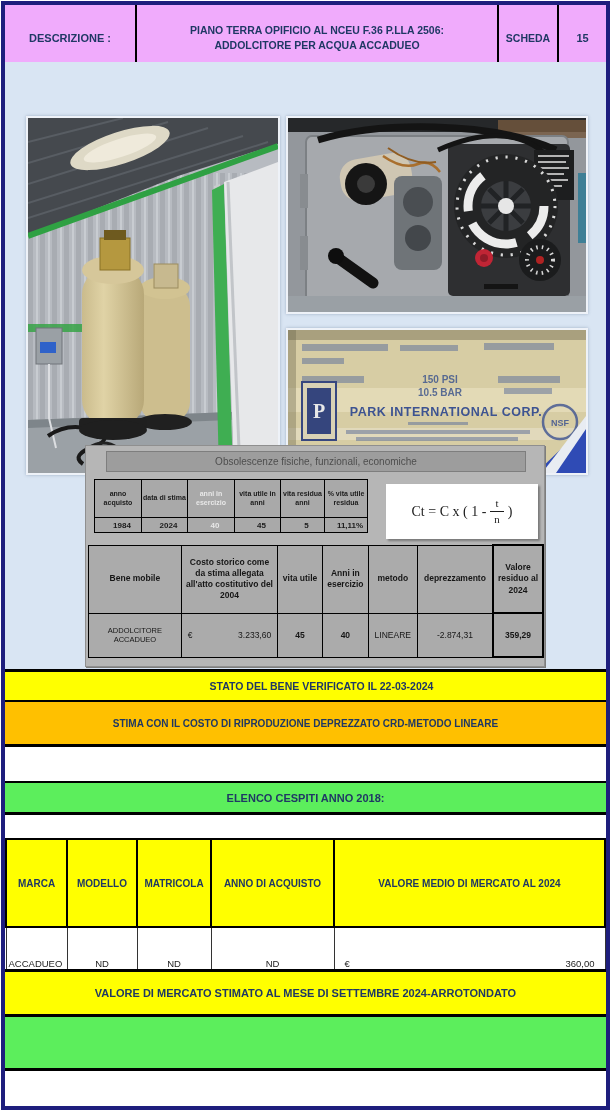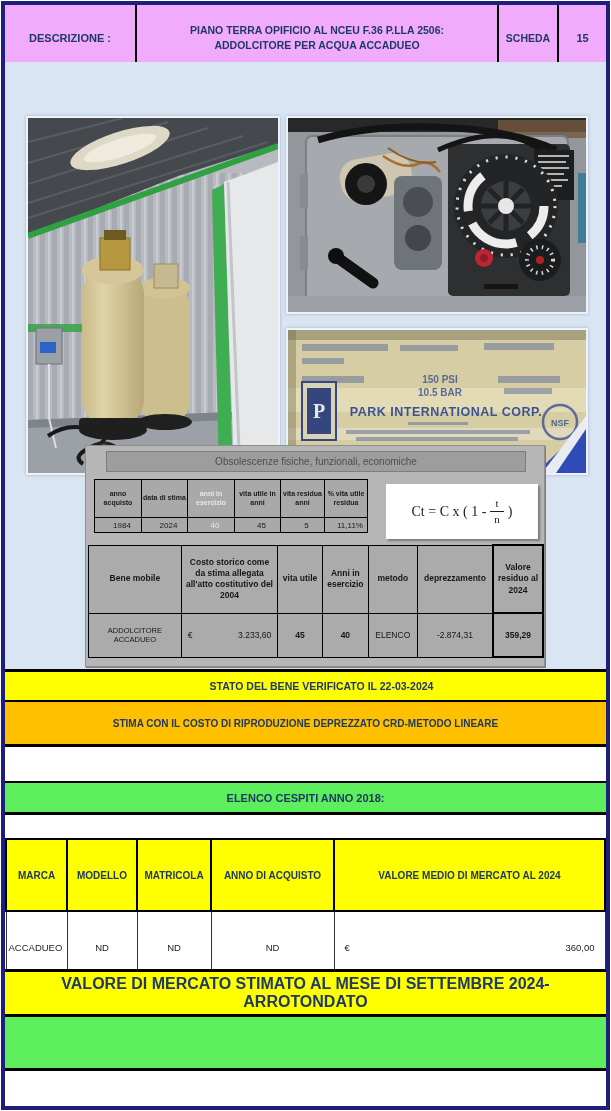--- a/index.html
+++ b/index.html
@@ -35,21 +35,21 @@
                 background:#B6B6B6; border:1px solid #8F8F8F; box-sizing:border-box;
                 box-shadow:1px 1px 0 #7d7d7d; }
   .obs-title { position:absolute; left:20px; top:5px; width:420px; height:21px;
                background:#9D9D9D; border:1px solid #7E7E7E; box-sizing:border-box;
                display:flex; align-items:center; justify-content:center;
                color:#4E4E4E; font-size:10px; font-weight:normal; }
   table.params { position:absolute; left:8px; top:33px; border-collapse:collapse; table-layout:fixed; }
   table.params th, table.params td { background:#A9A9A9; border:1px solid #000;
                text-align:center; vertical-align:middle; color:#1b1b1b; padding:0 1px; box-sizing:border-box; }
   table.params th { height:38px; font-size:7px; font-weight:bold; line-height:1.25; }
-  table.params td { height:15px; font-size:8px; font-weight:normal;padding-left:9px; }
+  table.params td { height:15px; font-size:8px; font-weight:bold;padding-left:9px; }
   th.light, td.light { color:#E8E8E8 !important; }
   .formula-box { position:absolute; left:300px; top:38px; width:152px; height:55px; background:#ffffff;
                  box-shadow:2px 2px 2px rgba(60,60,60,.5);
                  display:flex; align-items:center; justify-content:center; gap:4px;
                  font-family:"Liberation Serif", serif; font-size:14px; color:#1c1c1c; }
   .frac { display:inline-flex; flex-direction:column; align-items:center; font-size:11px; line-height:1; }
   .frac .num { padding:0 4px 2px; }
   .frac .den { border-top:1px solid #1c1c1c; padding:2px 4px 0; }
 
   table.calc { position:absolute; left:2px; top:98px; border-collapse:collapse; table-layout:fixed; }
@@ -63,29 +63,29 @@
   
   .banner { position:absolute; left:0; width:601px; box-sizing:border-box;
             display:flex; align-items:center; justify-content:center; text-align:center;
             font-weight:bold; color:#1F3864; }
   .b-stato  { top:664px; height:33px; background:#FFFF00; border-top:3px solid #000;
               border-bottom:2px solid #000; font-size:10.5px;padding-left:32px; }
   .b-stima  { top:697px; height:45px; background:#FFC000; border-bottom:3px solid #000; font-size:10px; }
   .b-elenco { top:776px; height:34px; background:#5CEE5C; border-top:2px solid #000;
               border-bottom:3px solid #000; font-size:11px; }
   .b-valmer { top:964px; height:48px; background:#FFFF00; border-top:3px solid #000;
-              border-bottom:3px solid #000; font-size:16px; }
+              border-bottom:3px solid #000; font-size:11px; }
   .b-green2 { top:1012px; height:54px; background:#5CEE5C; border-bottom:3px solid #000; }
 
   
   table.market { position:absolute; left:0; top:833px; width:601px;
                  border-collapse:collapse; table-layout:fixed; }
   table.market th { background:#FFFF00; border:2px solid #000; color:#1F3864;
                     font-size:10px; font-weight:bold; height:54px; text-align:center;
-                    vertical-align:middle; padding:8px 2px; }
+                    vertical-align:middle; padding:16px 2px; }
   table.market td { background:#ffffff; border:1px solid #333; color:#1c1c1c;
                     font-size:9.5px; height:68px; text-align:center; vertical-align:middle; }
   table.market td.left { text-align:left; padding-left:2px;margin-left:19px; }
   table.market td .money { padding:0 9px; }
 </style>
 </head>
 <body>
 
 <div class="page">
   <div class="frame"></div>
@@ -296,21 +296,21 @@
         <tr>
           <td style="font-size:7.5px; padding:0 10px;">ADDOLCITORE ACCADUEO</td>
           <td>
             <div class="money">
               <span>€</span>
               <span>3.233,60</span>
             </div>
           </td>
           <td style="font-weight:bold;">45</td>
           <td style="font-weight:bold;">40</td>
-          <td>ELENCO</td>
+          <td>LINEARE</td>
           <td>-2.874,31</td>
           <td class="thick">359,29</td>
         </tr>
       </tbody>
         </table>
     </div>
 
     <div class="banner b-stato">STATO DEL BENE VERIFICATO IL 22-03-2024</div>
     <div class="banner b-stima">STIMA CON IL COSTO DI RIPRODUZIONE DEPREZZATO CRD-METODO LINEARE</div>
     <div class="banner b-elenco">ELENCO CESPITI ANNO 2018:</div>

